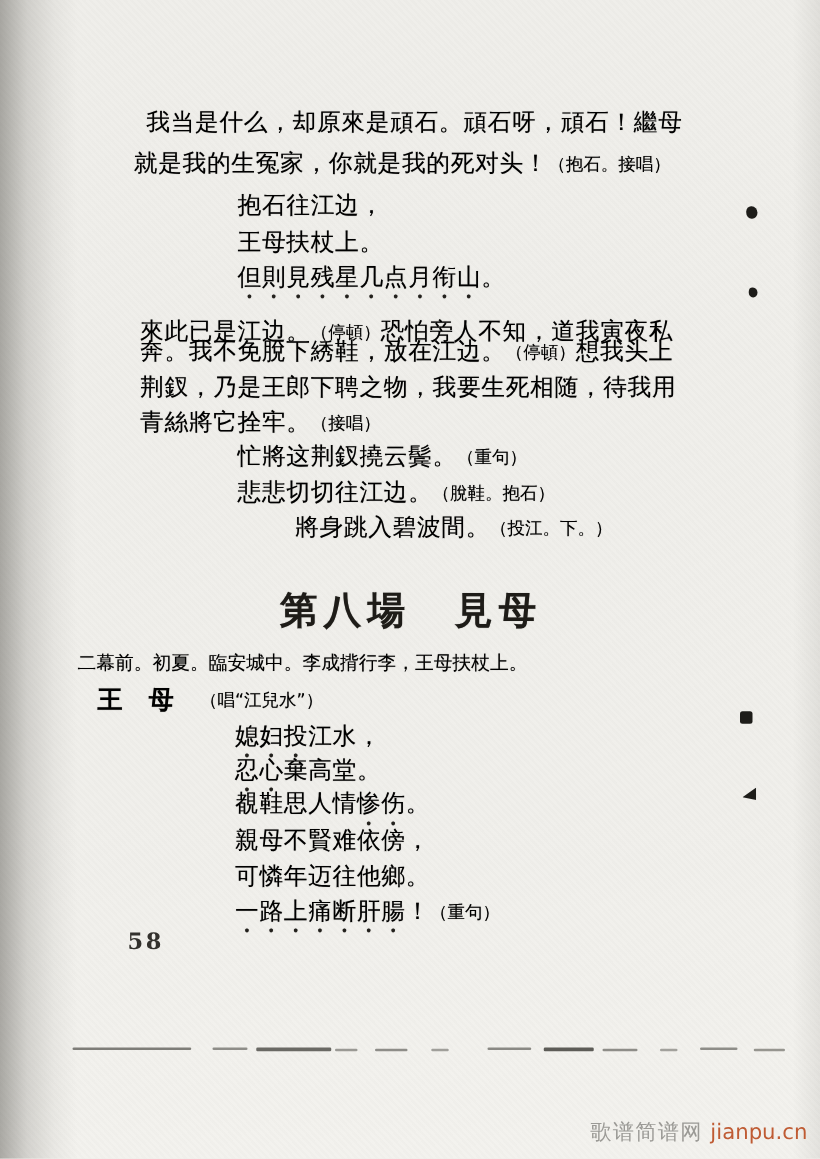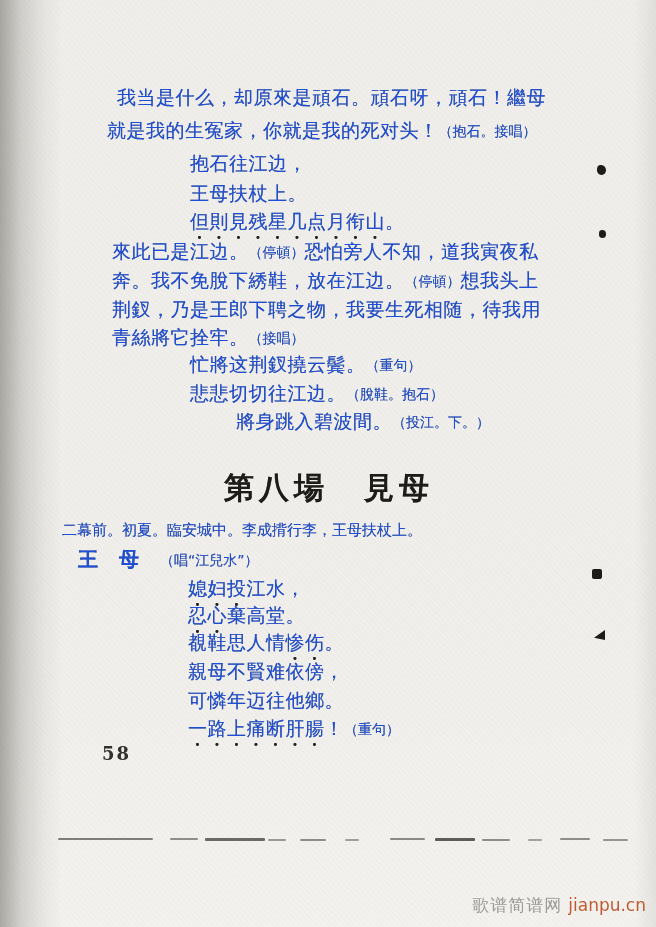--- a/index.html
+++ b/index.html
@@ -18,21 +18,21 @@
     position:absolute;left:0;top:0;bottom:0;width:62px;
     background:linear-gradient(90deg, rgba(70,68,62,0.42) 0%, rgba(70,68,62,0.18) 35%, rgba(70,68,62,0.06) 70%, rgba(70,68,62,0) 100%);
   }
   .right-shade{
     position:absolute;right:0;top:0;bottom:0;width:22px;
     background:linear-gradient(270deg, rgba(90,88,82,0.10), rgba(90,88,82,0));
   }
   .line{
     position:absolute;white-space:nowrap;
     font-size:19px;letter-spacing:0.5px;
-    color:#1d4ed8;
+    color:#000000;
     text-shadow:0 0 0.6px rgba(35,33,29,0.55);
   }
   .line .small{font-size:14px;letter-spacing:0;vertical-align:1px;}
   .line .bold{font-weight:bold;}
   .line .em{
     -webkit-text-emphasis:filled dot #23211d;
     text-emphasis:filled dot #23211d;
     -webkit-text-emphasis-position:under right;
     text-emphasis-position:under right;
     margin-top:20px;
@@ -64,21 +64,21 @@
 <div class="paper"></div>
 <div class="gutter-shadow"></div>
 <div class="right-shade"></div>
 
 <div>
     <div class="line" style="left: 117px; top: 85px;"><span>我当是什么，却原來是頑石。頑石呀，頑石！繼母</span></div>
     <div class="line" style="left: 107px; top: 118px;"><span>就是我的生冤家，你就是我的死对头！</span><span class="small">（抱石。接唱）</span></div>
     <div class="line" style="left: 190px; top: 151px;"><span>抱石往江边，</span></div>
     <div class="line" style="left: 190px; top: 181px;"><span>王母扶杖上。</span></div>
     <div class="line" style="left: 190px; top: 209px;"><span class="em">但則見残星几点月衔山</span><span>。</span></div>
-    <div class="line" style="left: 112px; top: 239px;"><span>來此已是江边。</span><span class="small">（停頓）</span><span>恐怕旁人不知，道我寅夜私</span></div>
+    <div class="line" style="left: 112px; top: 252px;"><span>來此已是江边。</span><span class="small">（停頓）</span><span>恐怕旁人不知，道我寅夜私</span></div>
     <div class="line" style="left: 112px; top: 268px;"><span>奔。我不免脫下綉鞋，放在江边。</span><span class="small">（停頓）</span><span>想我头上</span></div>
     <div class="line" style="left: 112px; top: 297px;"><span>荆釵，乃是王郎下聘之物，我要生死相随，待我用</span></div>
     <div class="line" style="left: 112px; top: 325px;"><span>青絲將它拴牢。</span><span class="small">（接唱）</span></div>
     <div class="line" style="left: 190px; top: 352px;"><span>忙將这荆釵撓云鬓。</span><span class="small">（重句）</span></div>
     <div class="line" style="left: 190px; top: 381px;"><span>悲悲切切往江边。</span><span class="small">（脫鞋。抱石）</span></div>
     <div class="line" style="left: 190px; top: 409px; margin-left: 46px;"><span>將身跳入碧波間。</span><span class="small">（投江。下。）</span></div>
     <div class="line title" style="left: 224px; top: 468px;"><span>第八場　見母</span></div>
     <div class="line sd" style="left: 62px; top: 521px;"><span>二幕前。初夏。臨安城中。李成揹行李，王母扶杖上。</span></div>
     <div class="line speaker" style="left: 78px; top: 546px;"><span class="bold">王　母</span><span>　</span><span class="small">（唱“江兒水”）</span></div>
     <div class="line" style="left: 188px; top: 576px;"><span class="em">媳妇投</span><span>江水，</span></div>

